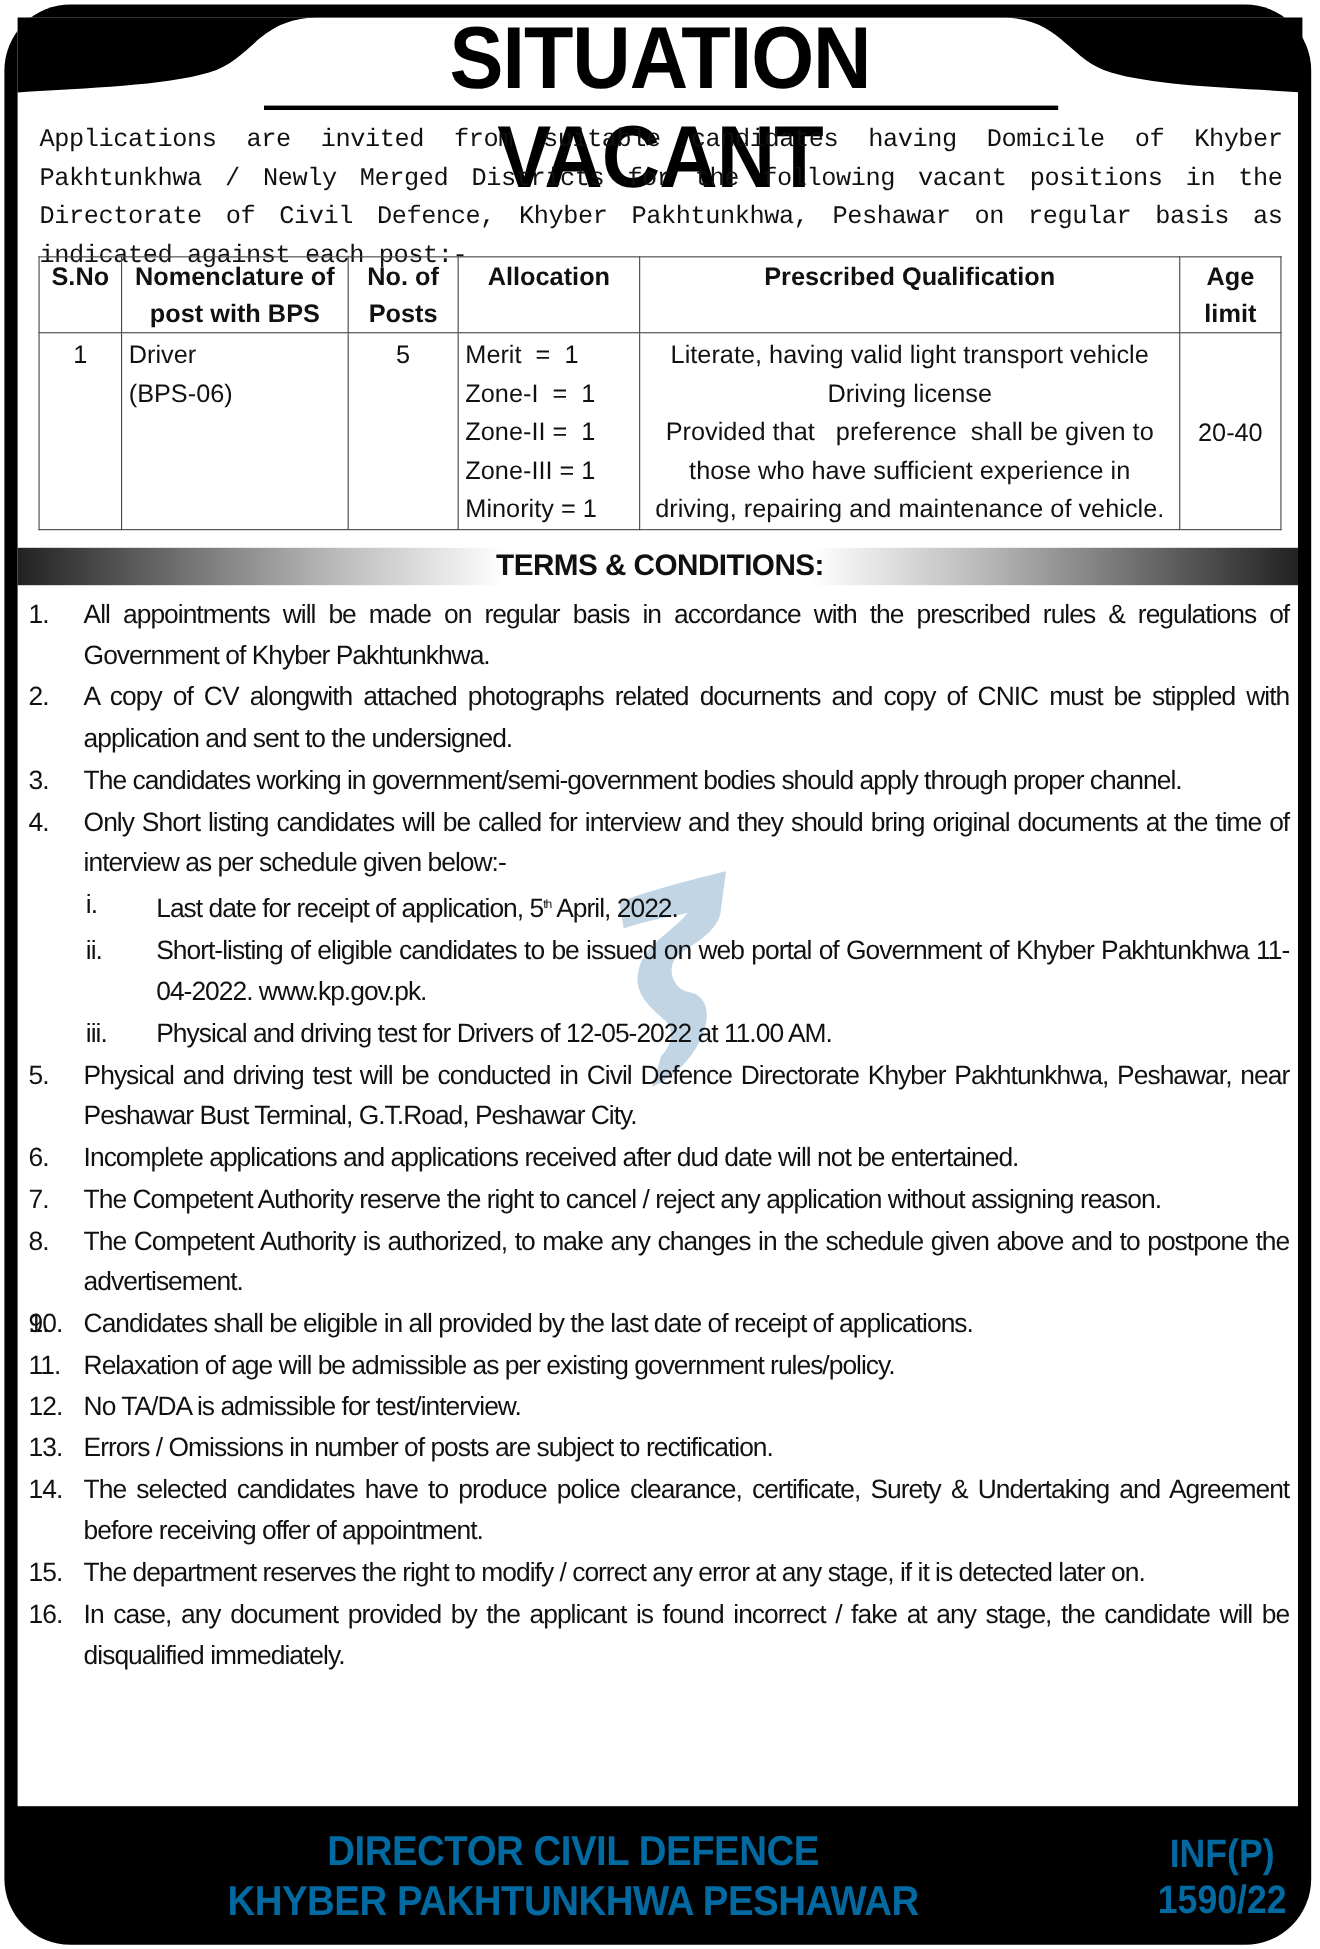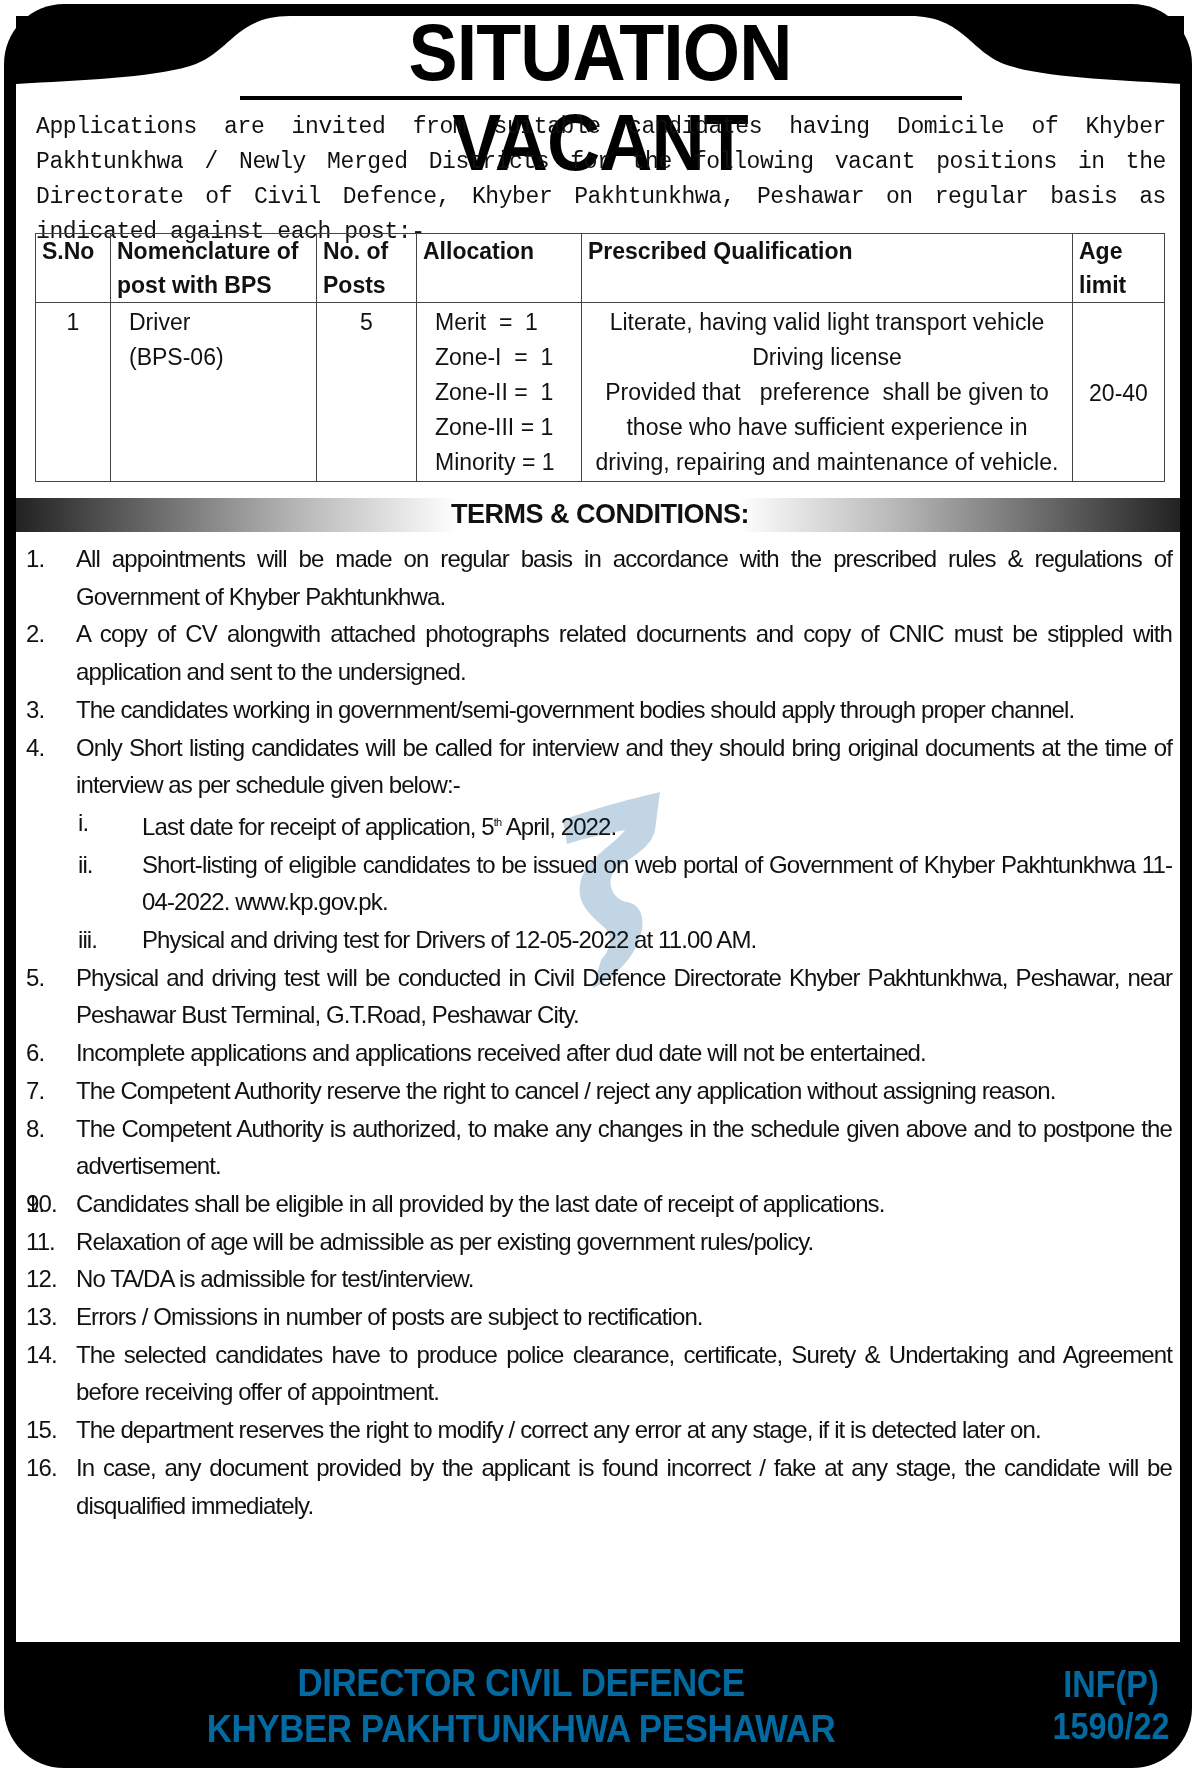--- a/index.html
+++ b/index.html
@@ -11,29 +11,29 @@
   .hdr-shape { position: absolute; left: 0; top: 0; width: 1200px; height: 110px; }
   .title { position: absolute; left: 240px; top: 8px; width: 720px; text-align: center;
            font-family: "Liberation Sans", sans-serif; font-weight: bold; font-size: 80px;
            letter-spacing: -1px; line-height: 90px; transform: scaleX(0.92); color: #000; }
   .title-underline { position: absolute; left: 240px; top: 96px; width: 722px; height: 4px; background: #000; }
   .intro { position: absolute; left: 36px; top: 110px; width: 1130px; font-size: 23px; line-height: 35px;
            text-align: justify; font-family: Liberation Mono, monospace; letter-spacing: -0.4px; }
   table.posts { position: absolute; left: 35px; top: 233px; width: 1130px; border-collapse: collapse;
                 font-family: "Liberation Sans", sans-serif; font-size: 23px; }
   table.posts th, table.posts td { border: 1.5px solid #444; vertical-align: top; padding: 0 6px; }
-  table.posts th { font-weight: bold; line-height: 34px; text-align: left; height: 68px; }
+  table.posts th { font-weight: bold; line-height: 34px; text-align: center; height: 68px; }
   table.posts td { line-height: 35px; height: 176px; padding-top: 2px; }
   .c-sno { width: 62px; text-align: center; }
   .c-nom { width: 193px; }
   .c-posts { width: 87px; text-align: center; }
   .c-alloc { width: 152px; }
   .c-qual { width: 478px; }
   .c-age { text-align: center; vertical-align: middle !important; }
-  .alloc-line { display: block; white-space: pre; margin-left: 12px; }
+  .alloc-line { display: block; white-space: pre; }
   .qual-line { display: block; white-space: pre; text-align: center; }
   .tc-bar { position: absolute; left: 16px; top: 498px; width: 1164px; height: 34px;
             background: linear-gradient(to right, #222 0%, #bbb 25%, #fff 38%, #fff 62%, #bbb 75%, #222 100%); }
   .tc-title { position: absolute; left: 0; top: 492px; width: 1200px; text-align: center;
               font-family: "Liberation Sans", sans-serif; font-weight: bold; font-size: 27px; line-height: 44px;
               letter-spacing: -0.5px; }
   .terms { position: absolute; left: 26px; top: 540px; width: 1146px;
            font-family: "Liberation Sans", sans-serif; font-size: 24px; letter-spacing: -0.9px; }
   .term { position: relative; padding-left: 50px; line-height: 37.7px; text-align: justify; }
   .term-num { position: absolute; left: 0; top: 0; }

